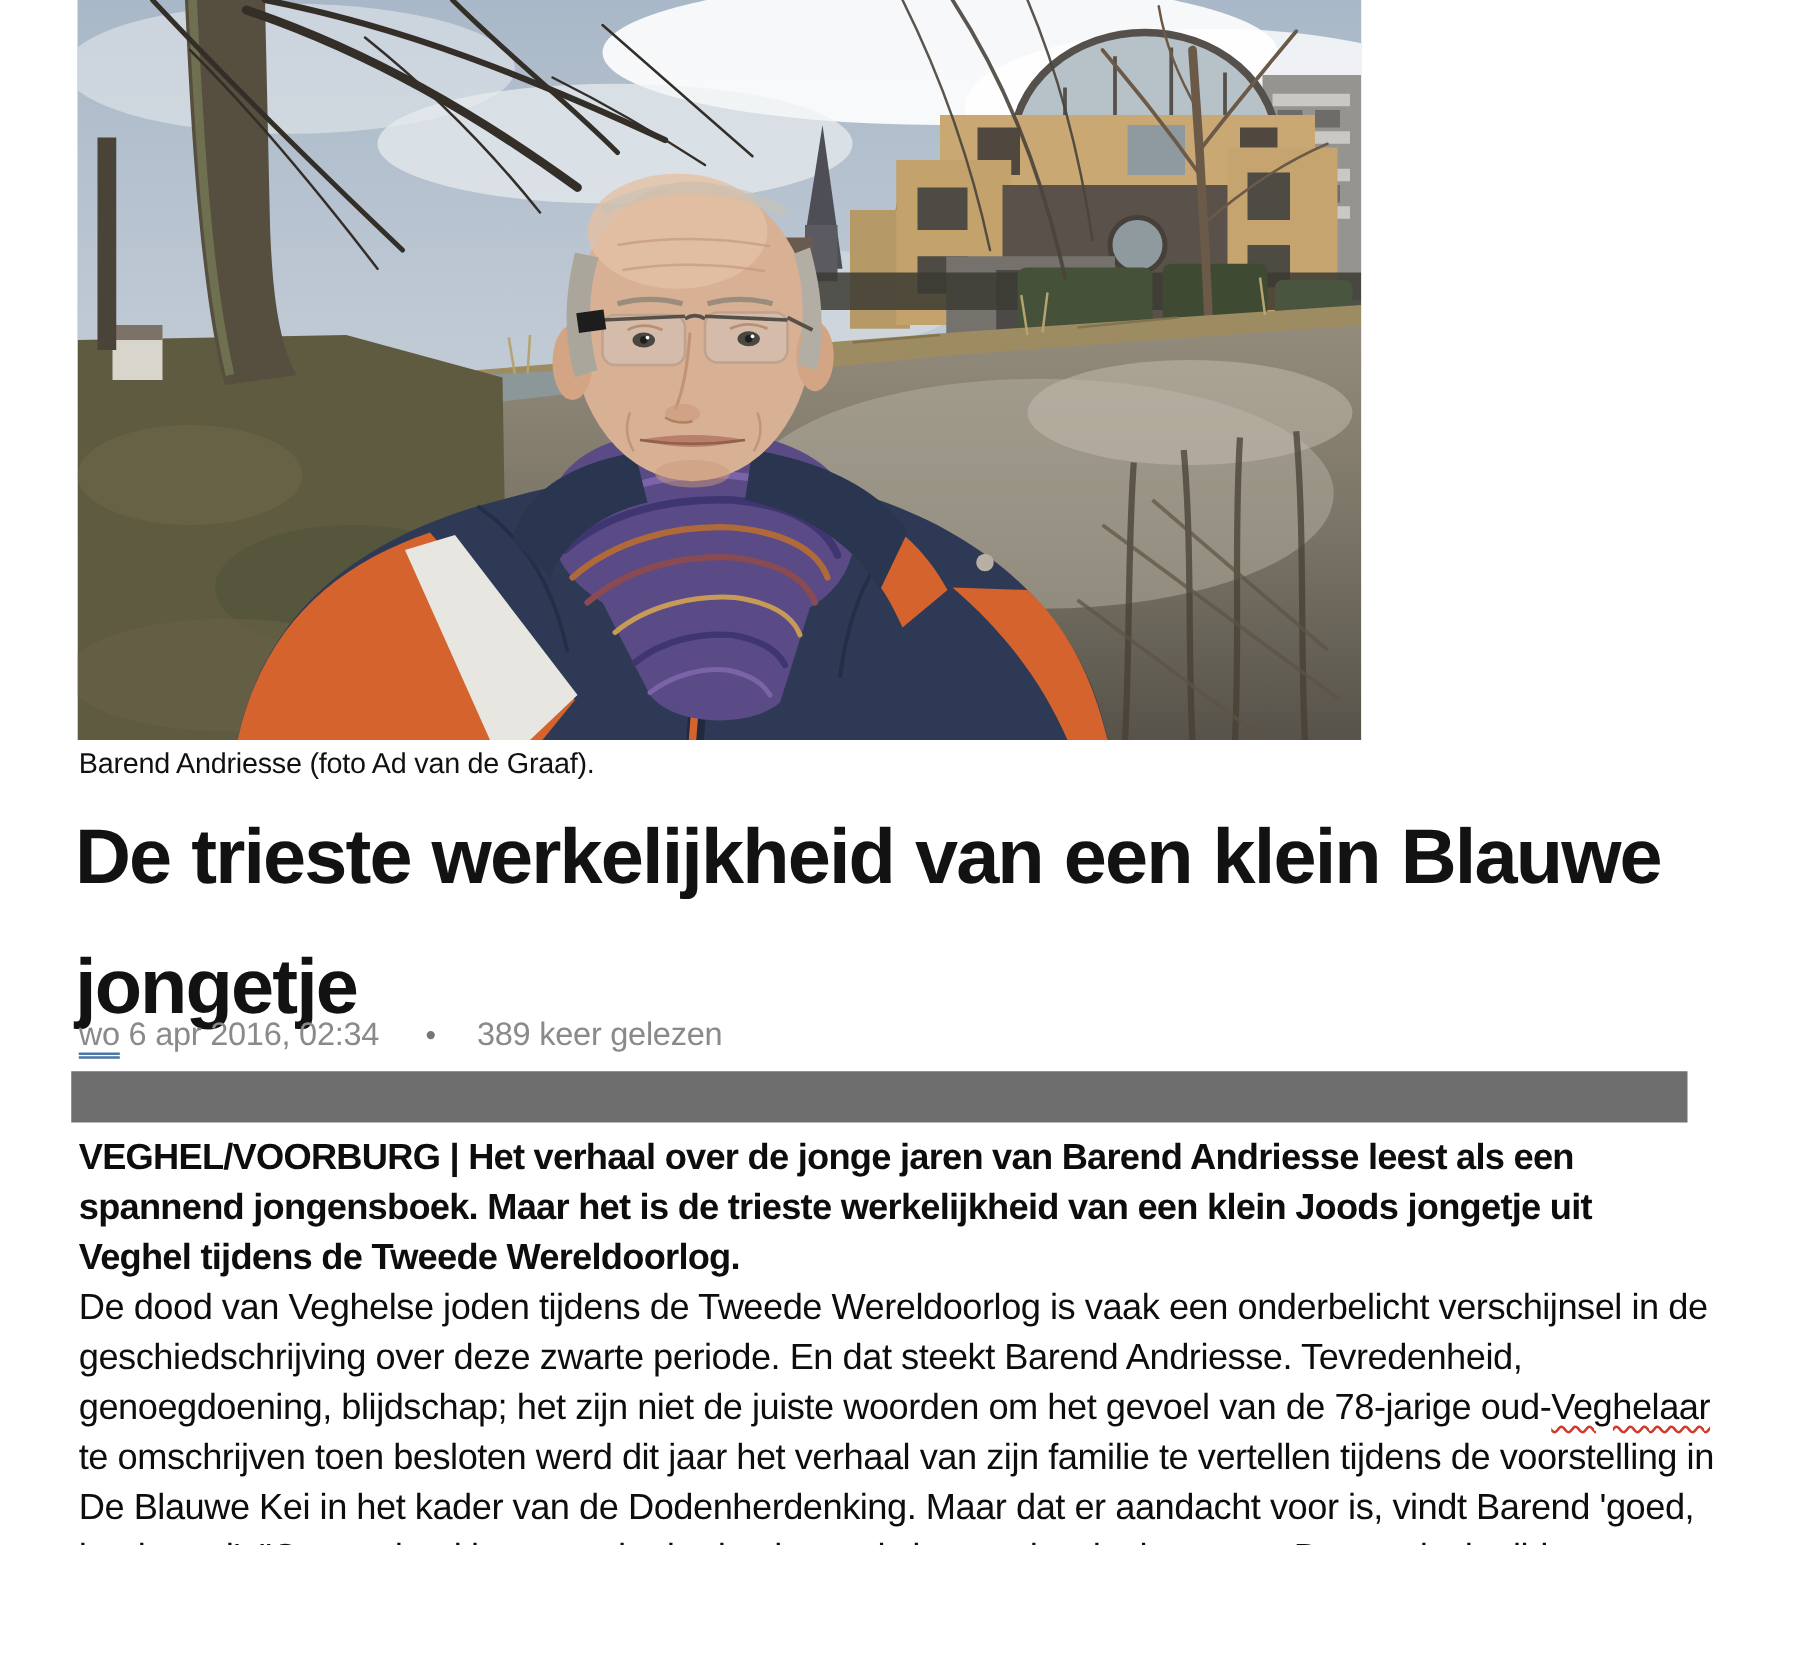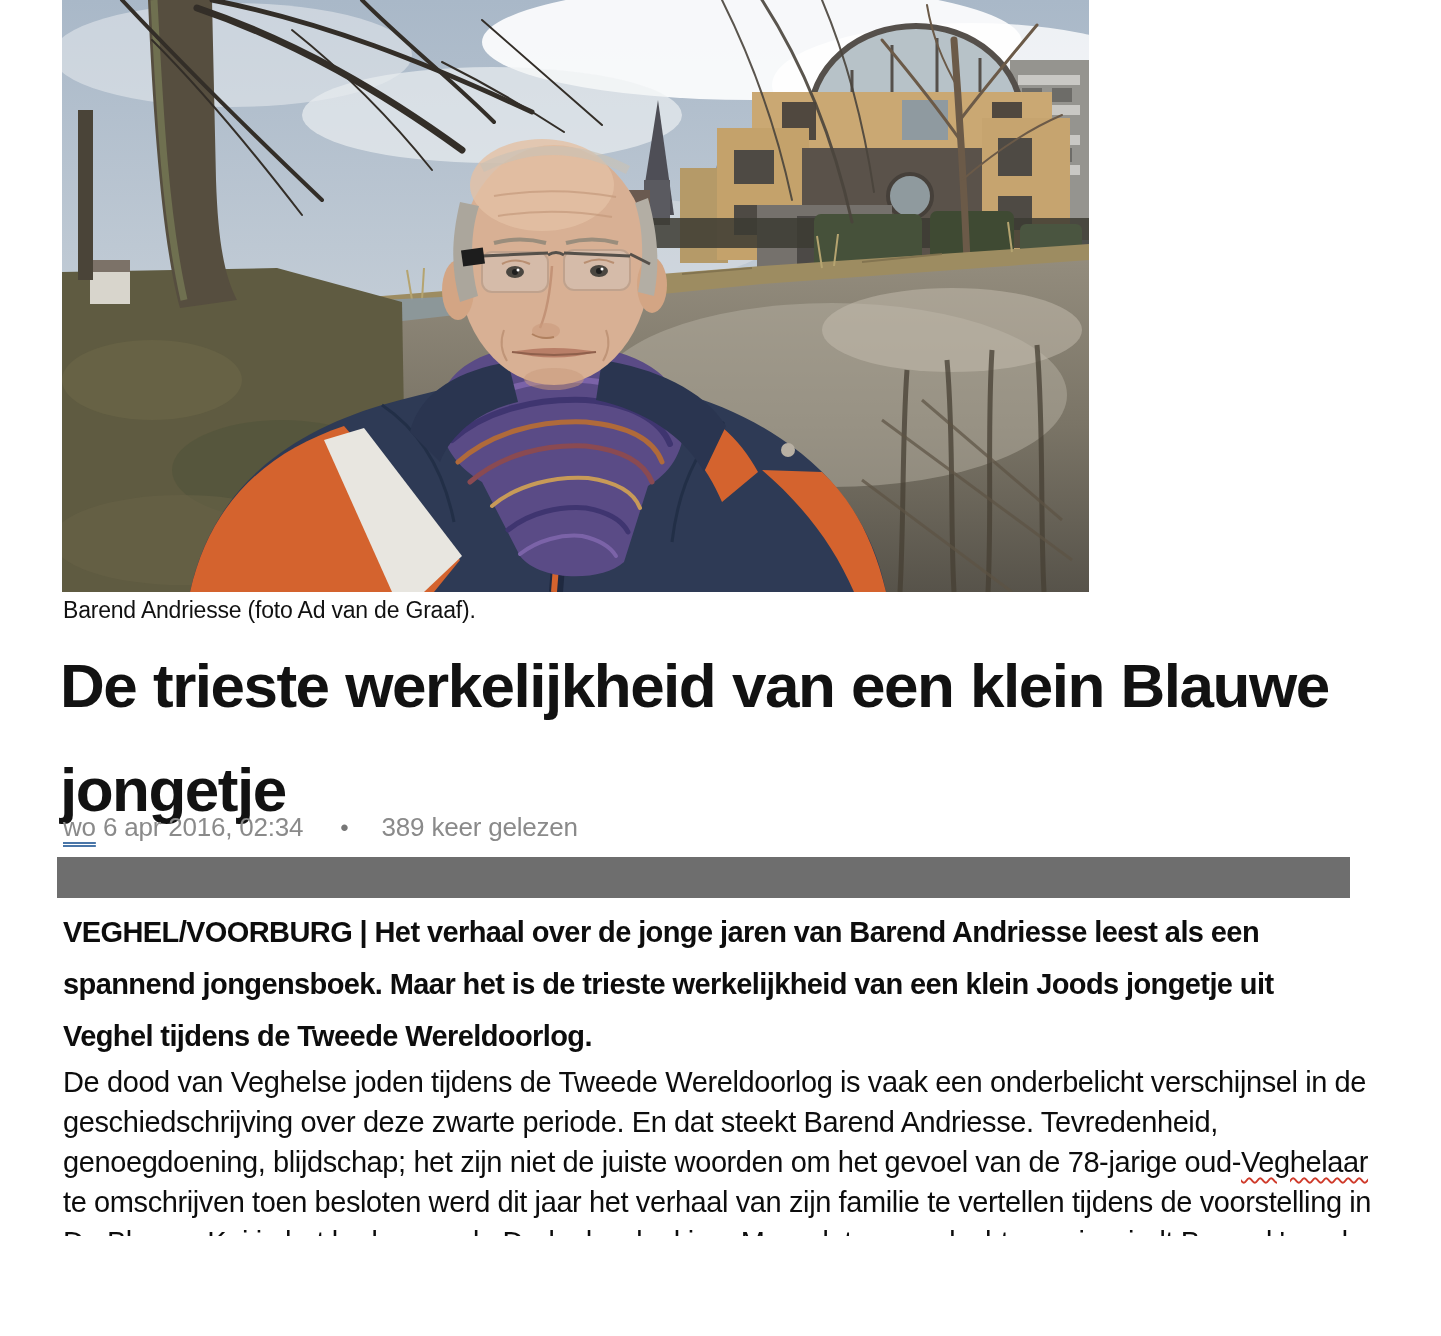--- a/index.html
+++ b/index.html
@@ -14,21 +14,21 @@
   
   .caption{position:absolute;left:63px;top:597px;font-size:23px;color:#111;letter-spacing:-0.2px;}
   .title{position:absolute;left:60px;top:634px;width:1270px;font-size:62px;line-height:104px;
          font-weight:bold;color:#121212;letter-spacing:-1.5px;word-spacing:1px;}
   .meta{position:absolute;left:63px;top:812px;font-size:26px;color:#8a8a8a;letter-spacing:-0.2px;}
   .meta .day{text-decoration-line:underline;text-decoration-style:double;
              text-decoration-color:#4a76a8;text-decoration-thickness:2px;text-underline-offset:6px;}
   .meta .sep{display:inline-block;margin:0 26px 0 30px;color:#777;font-size:24px;}
   .article-col{position:absolute;left:57px;top:857px;width:1340px;}
   .divider-bar{width:1293px;height:41px;background:#6e6e6e;}
-  .lede{margin:8px 0 0 6px;width:1300px;font-size:29px;line-height:52px;font-weight:bold;
+  .lede{margin:8px 0 0 6px;width:1300px;font-size:29px;line-height:40px;font-weight:bold;
         color:#0d0d0d;letter-spacing:-0.6px;}
   .body-text{margin:0 0 0 6px;width:1330px;font-size:29px;line-height:40px;color:#0d0d0d;
              letter-spacing:-0.4px;}
   .squiggle{text-decoration-line:underline;text-decoration-style:wavy;
             text-decoration-color:#cf3a2a;text-decoration-thickness:2px;text-underline-offset:5px;}
 
   
   .status-bar{position:absolute;left:0;top:1284px;width:1441px;height:37px;
               background:linear-gradient(#f3f3f3,#e4e2e1 55%,#d6d4d3);
               border-top:1px solid #9c9c9c;display:flex;align-items:center;z-index:5;}

